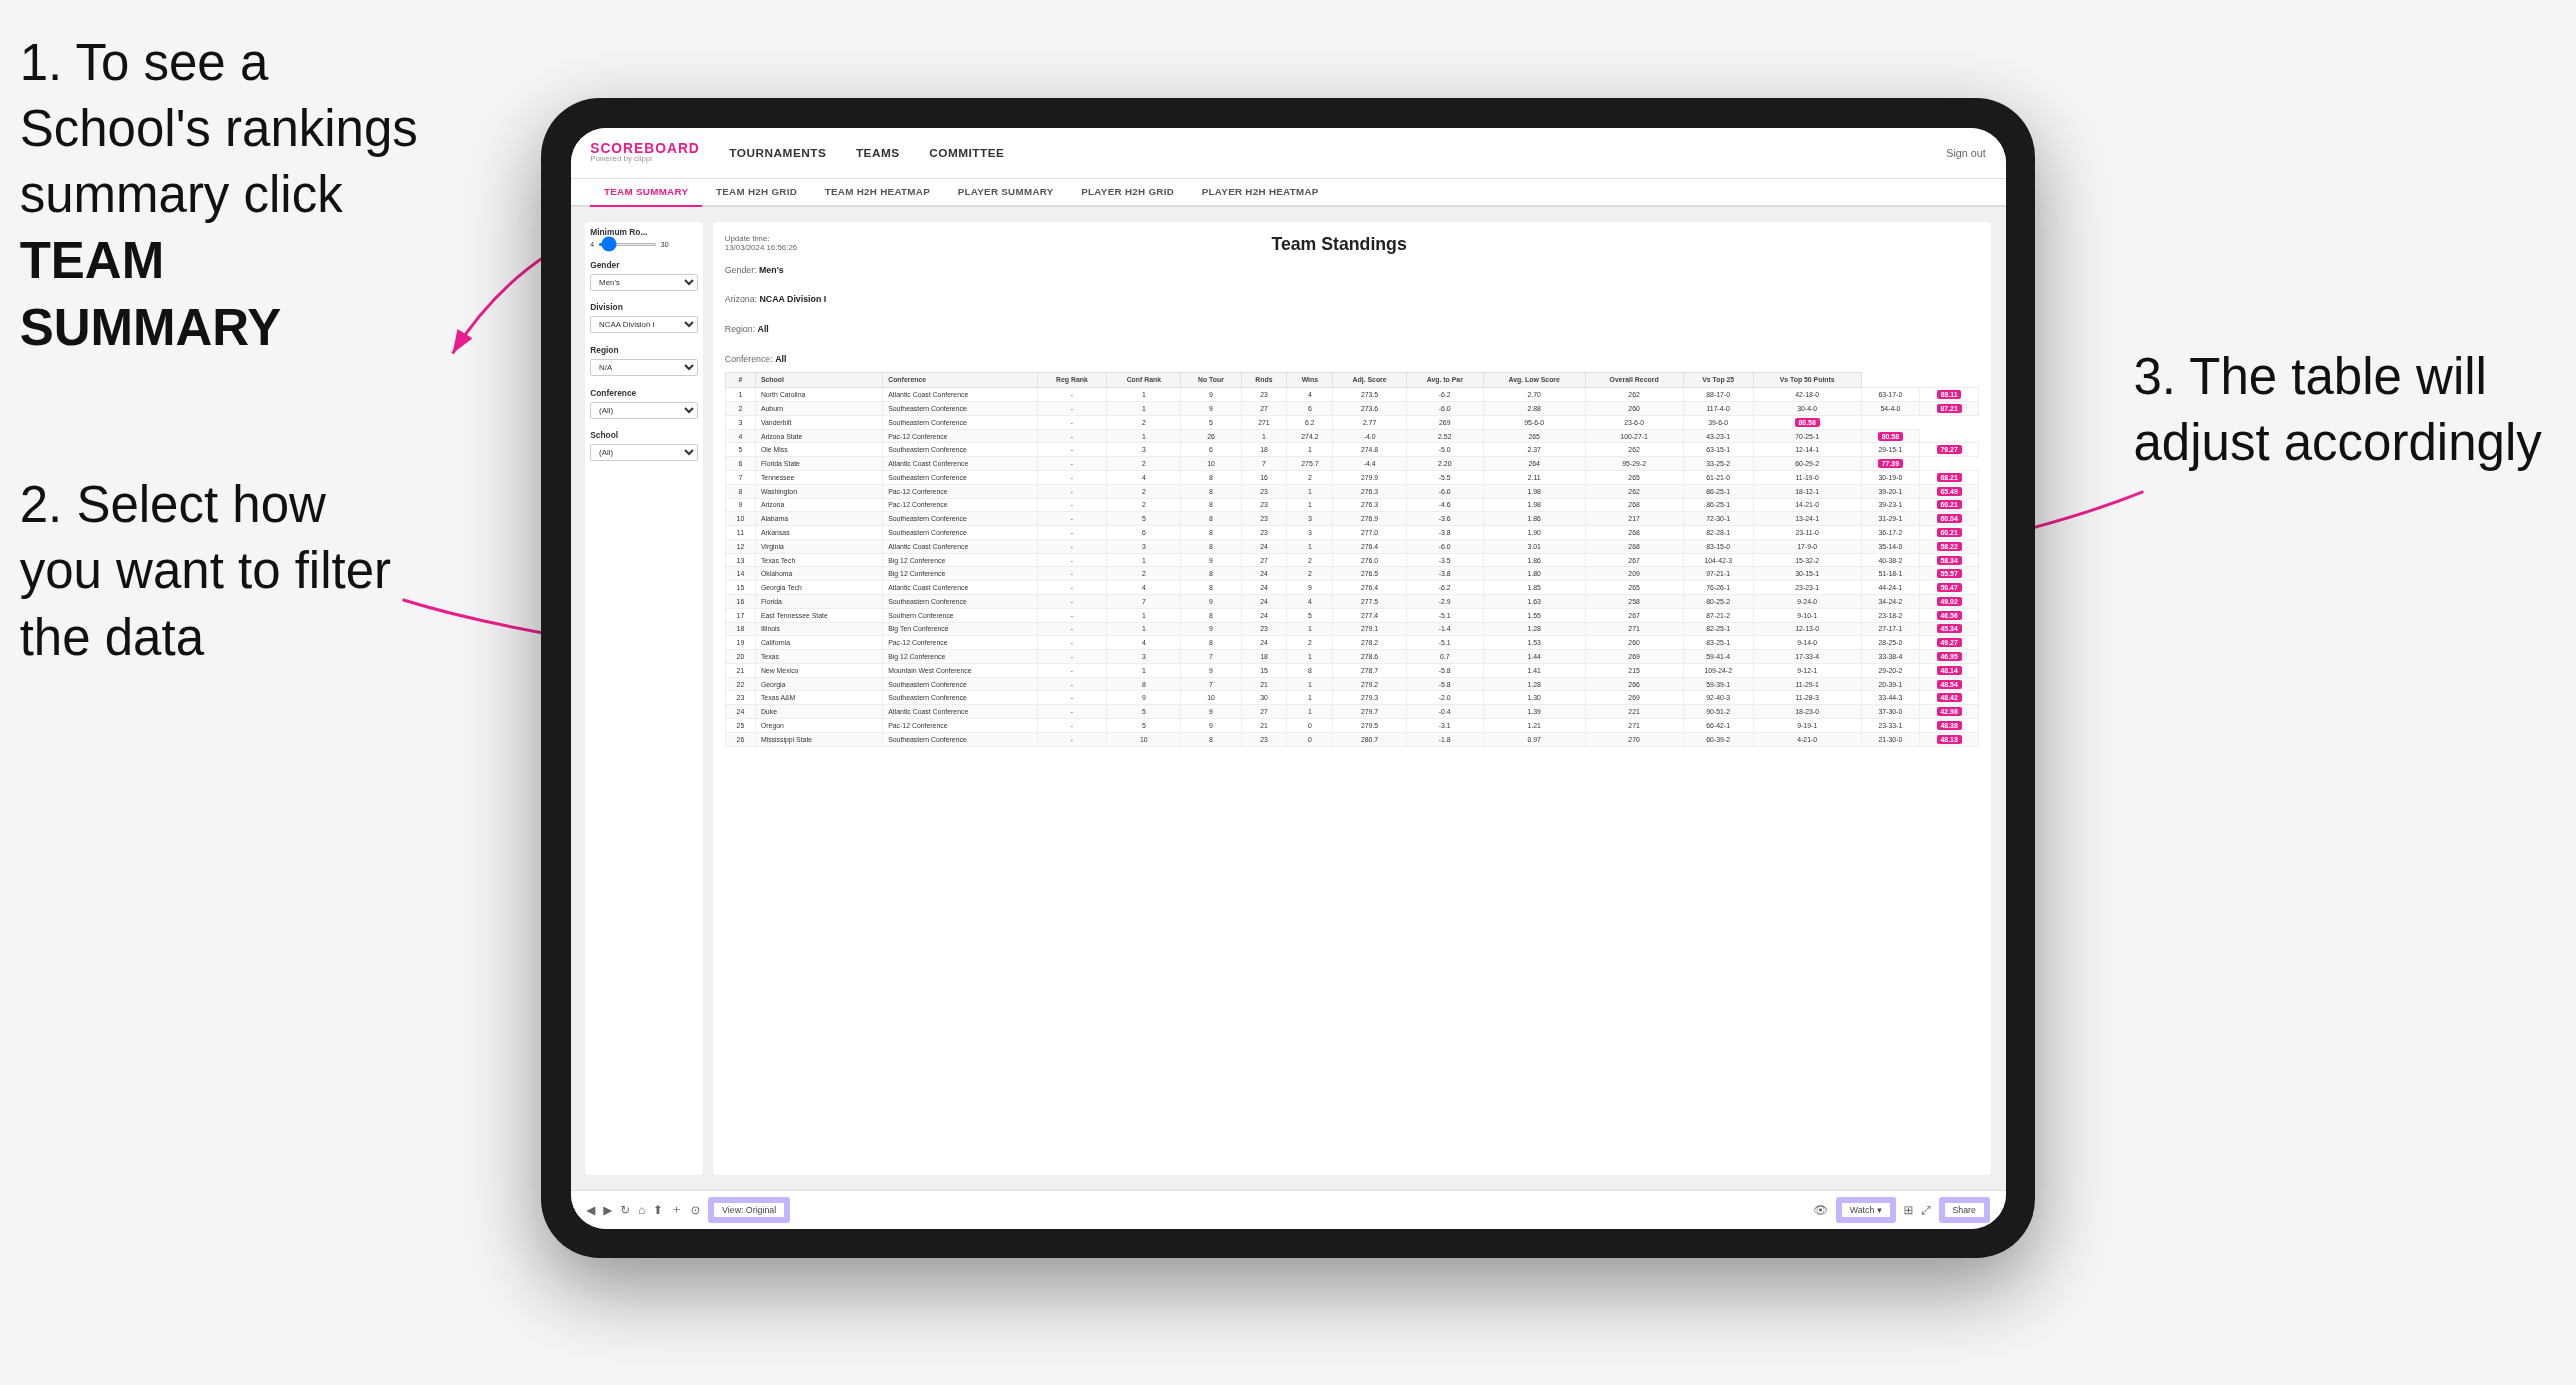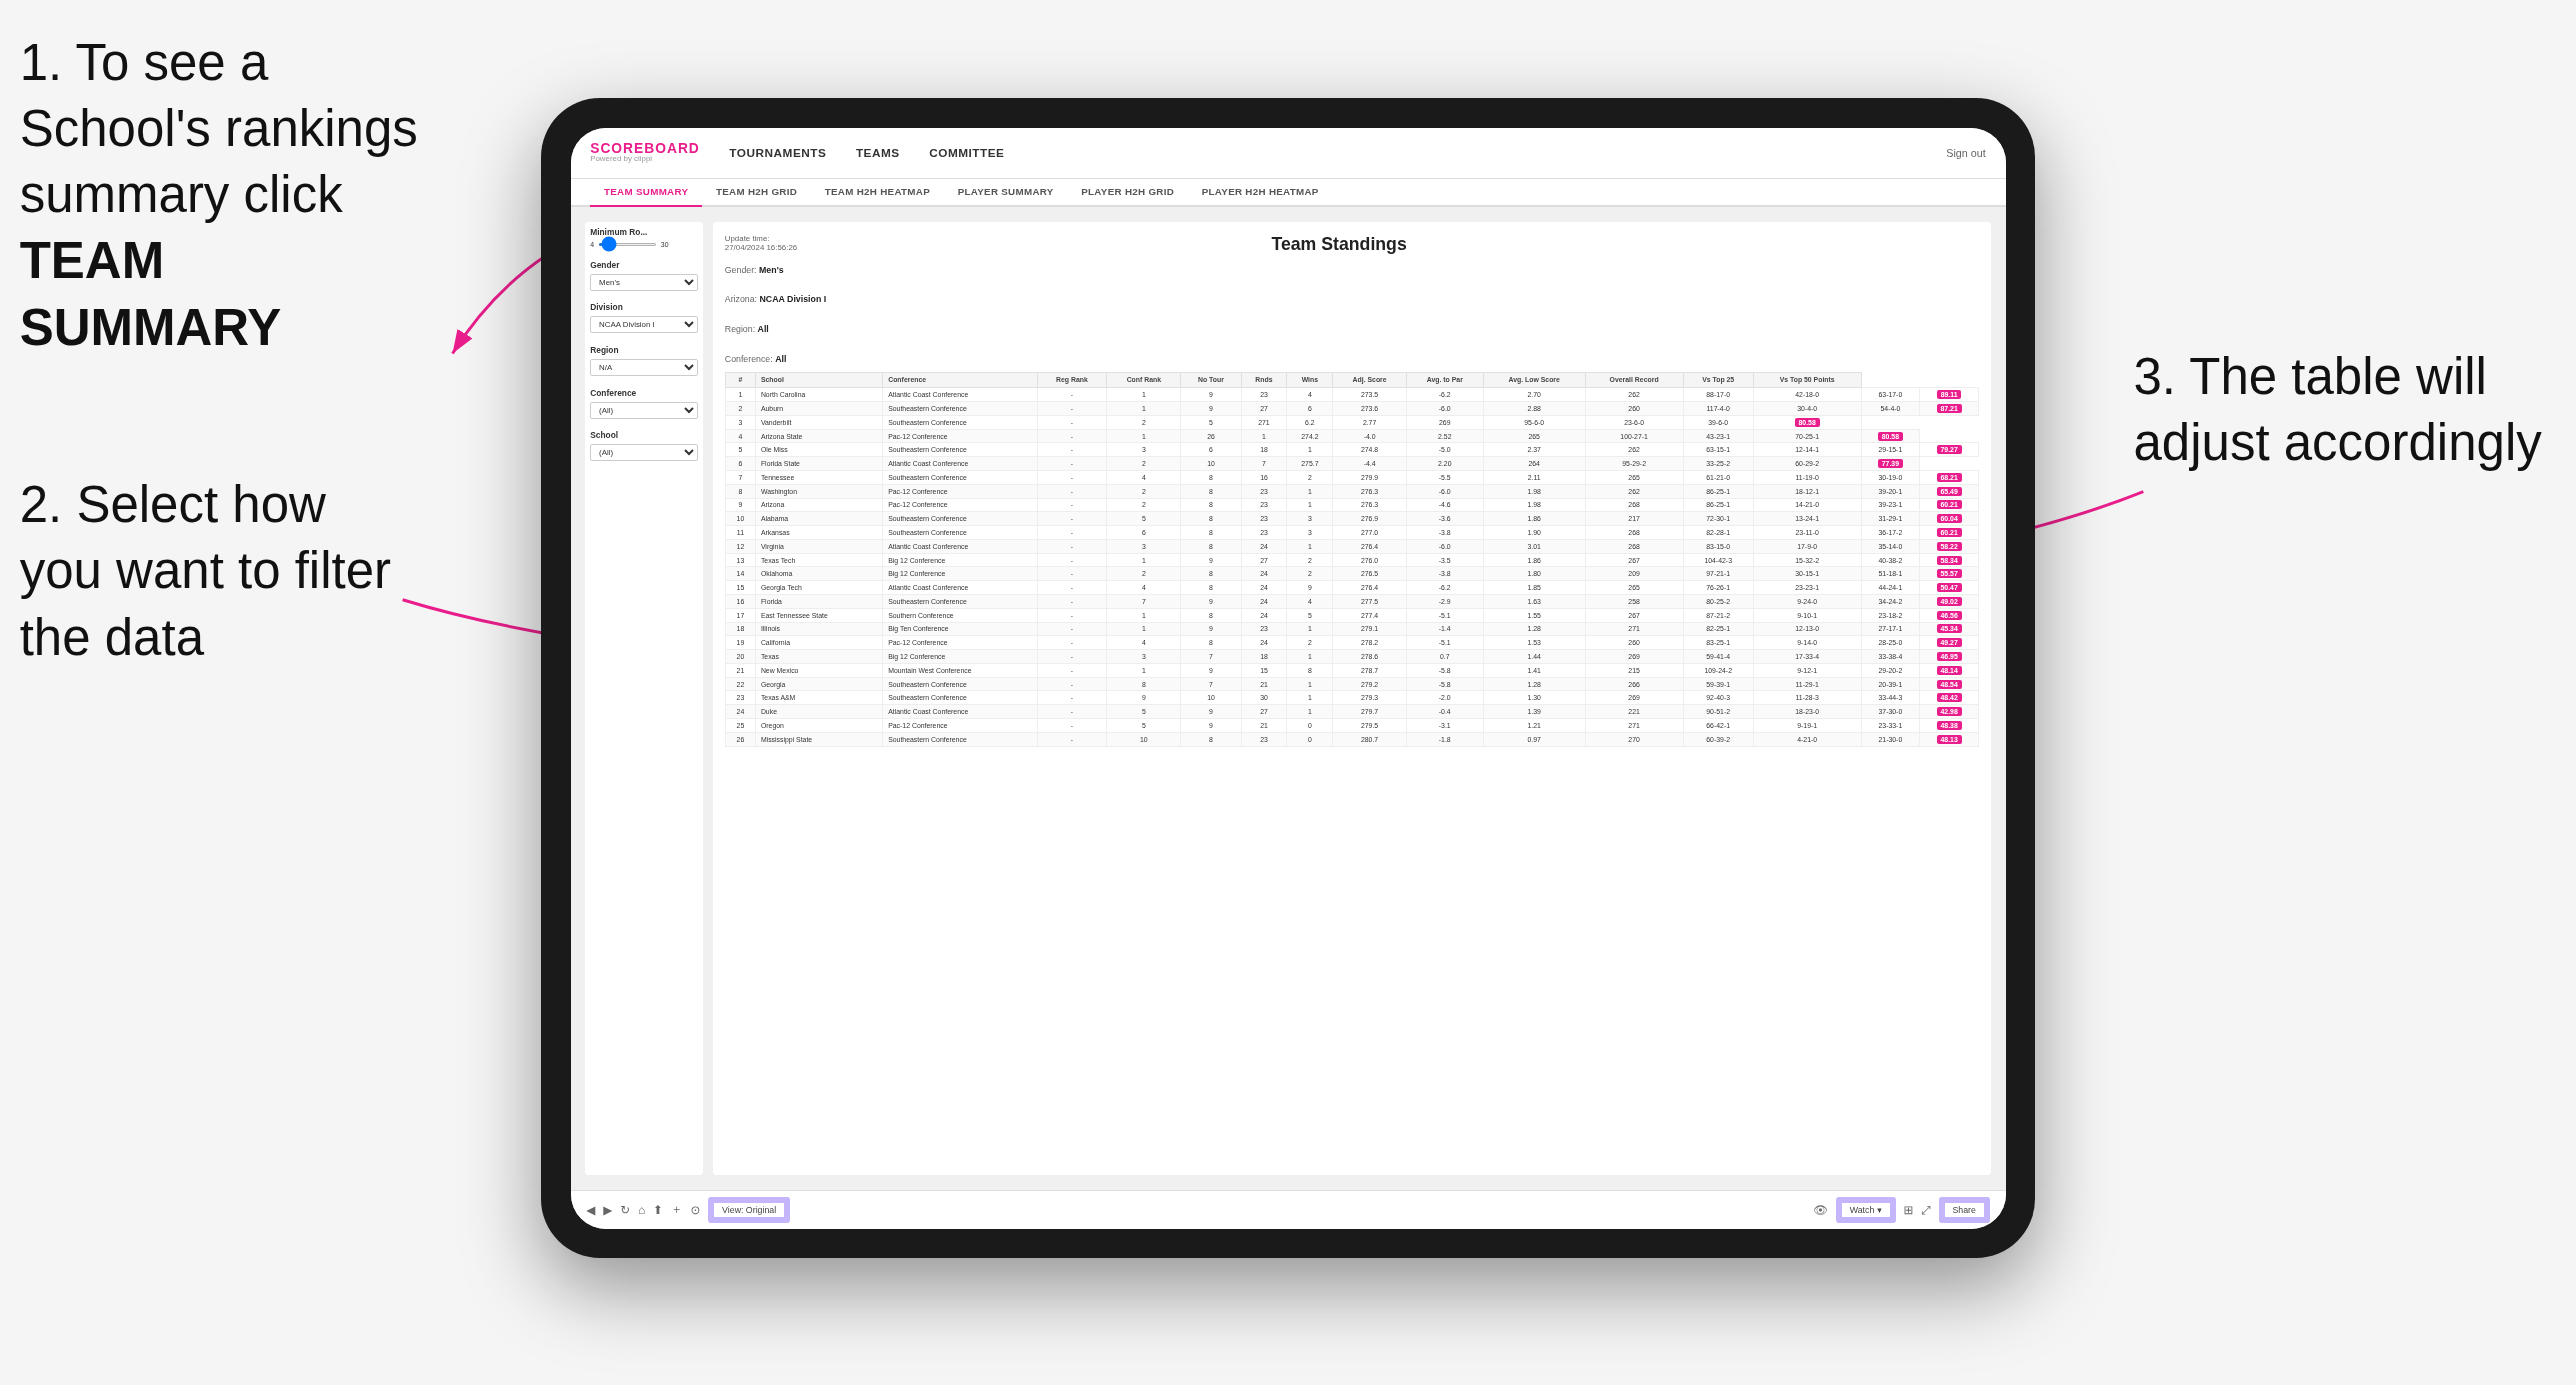--- a/index.html
+++ b/index.html
@@ -451,21 +451,21 @@
           <select class="filter-select">
             <option>(All)</option>
           </select>
         </div>
       </div>
 
       <div class="table-area">
         <div class="table-header-section">
           <div>
             <div class="update-time">Update time:</div>
-            <div class="update-time">27/04/2024 16:56:26</div>
+            <div class="update-time">13/03/2024 16:56:26</div>
           </div>
           <div class="table-title">Team Standings</div>
           <div style="width:98px"></div>
         </div>
 
         <div class="filter-info">
           <span><span>Gender:</span> <strong>Men's</strong></span>
           <span><span>Arizona:</span> <strong>NCAA Division I</strong></span>
           <span><span>Region:</span> <strong>All</strong></span>
           <span><span>Conference:</span> <strong>All</strong></span>

